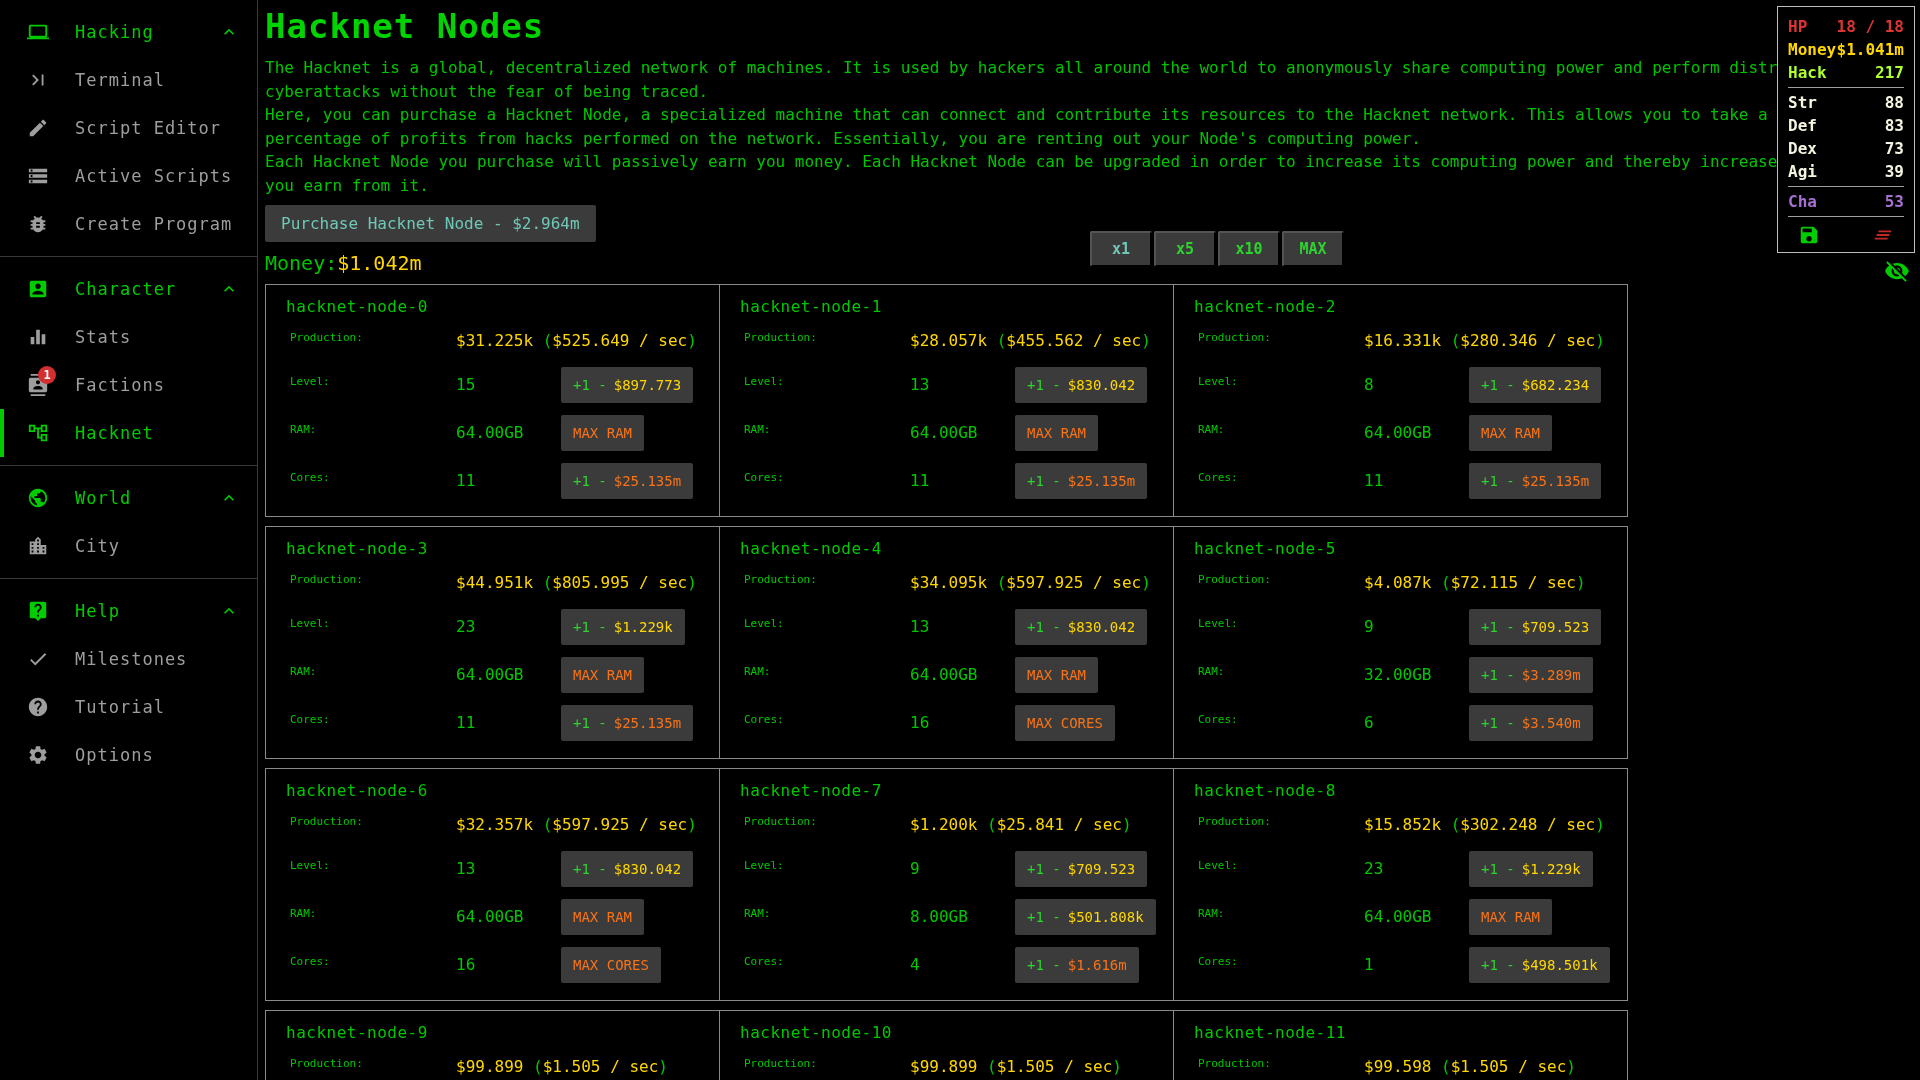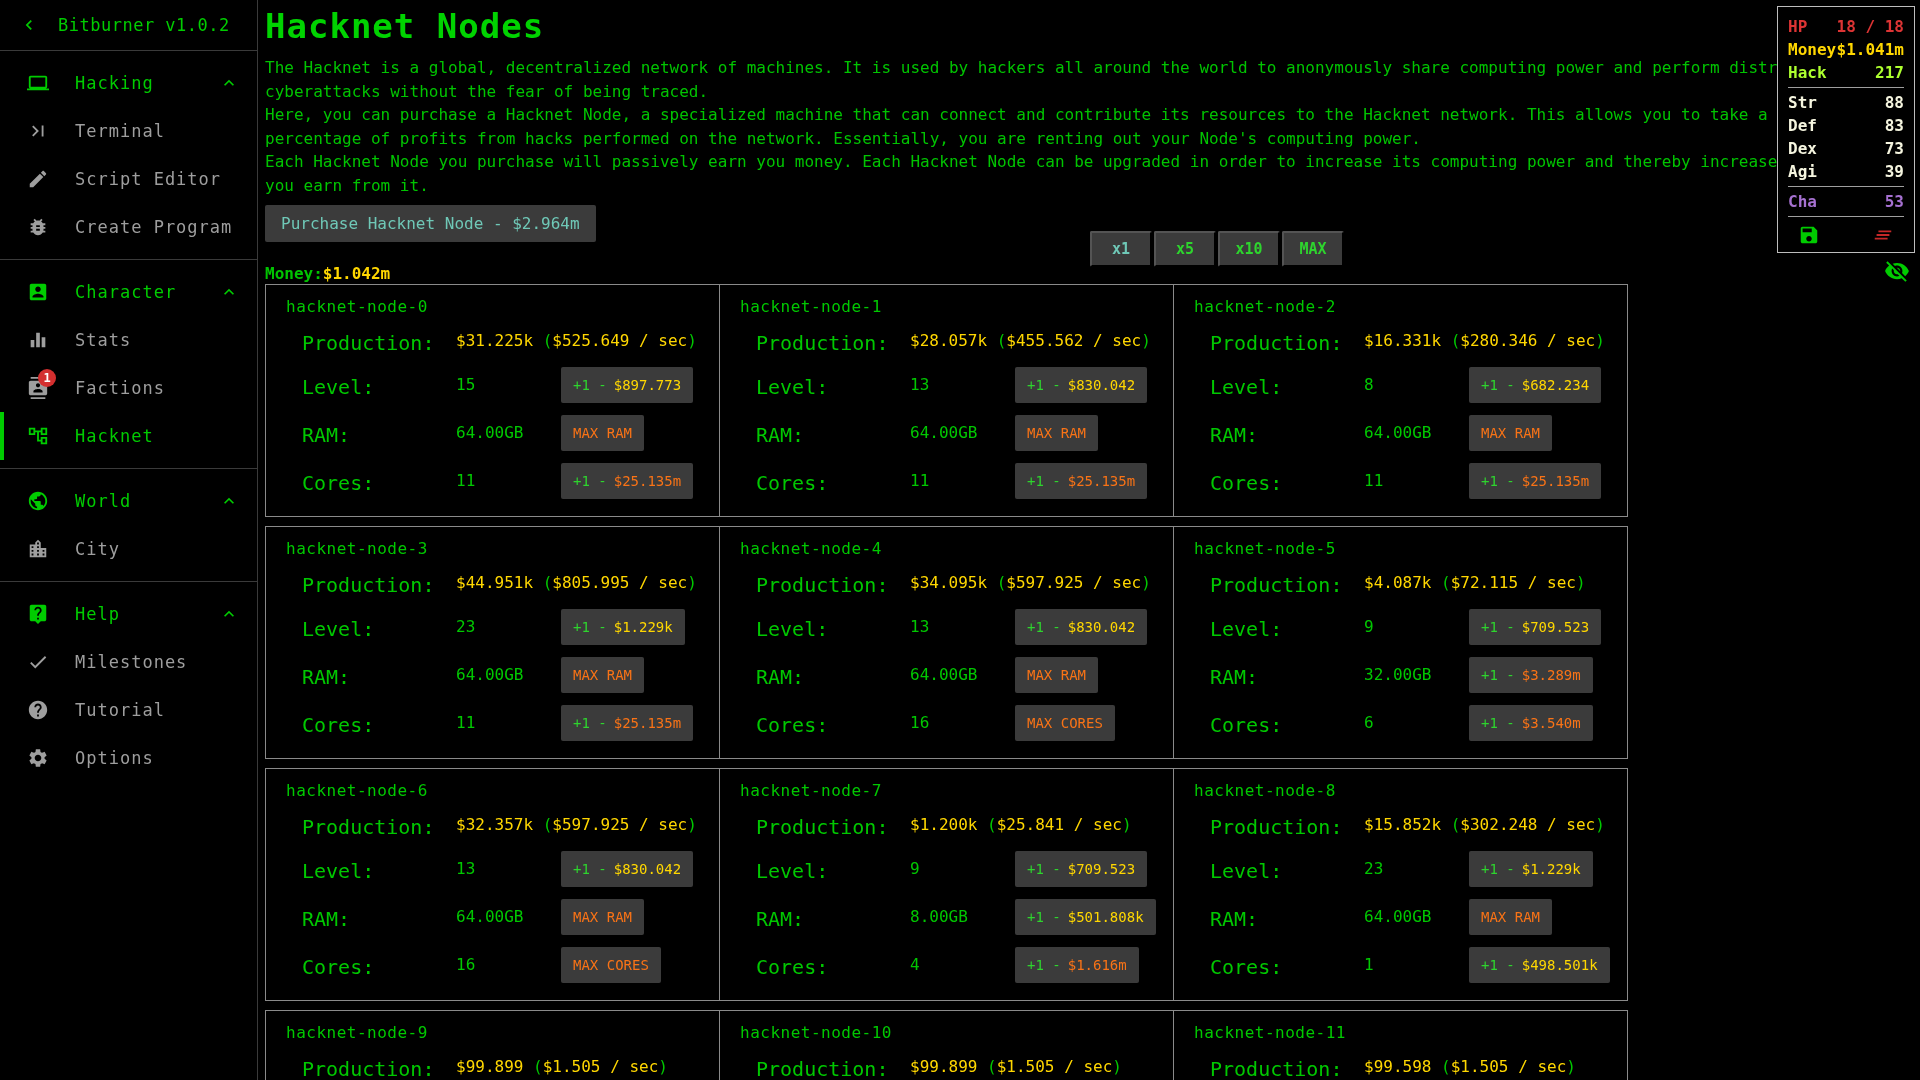--- a/index.html
+++ b/index.html
@@ -25,38 +25,38 @@
          background:#d32f2f;color:#fff;font-size:12px;font-weight:bold;
          display:flex;align-items:center;justify-content:center;}
 
   
   #main{position:absolute;left:265px;top:0;z-index:1;}
   #page-title{font-size:34px;font-weight:bold;color:#00d300;letter-spacing:1px;margin:6px 0 10px 0;}
   .desc-line{white-space:nowrap;font-size:16px;line-height:23.5px;color:#00c400;}
   #purchase-btn{margin-top:8px;height:37px;background:#3b3b3b;color:#6fc8b7;font-size:16px;
                 padding:0 16px;border:none;border-radius:2px;display:inline-flex;align-items:center;
                 font-family:inherit;cursor:pointer;}
-  .money-line{margin-top:22px;font-size:16px;color:#00c400;height:23px;font-weight:bold;}
+  .money-line{margin-top:9px;font-size:20px;color:#00c400;height:23px;}
   .money-line .val{color:#ffd700;}
 
   
   #mult-group{position:absolute;left:1090px;top:231px;display:flex;gap:2px;z-index:2;}
   .mult-btn{width:62px;height:36px;background:#3b3b3b;color:#2ed42e;font-size:15px;font-weight:bold;
             display:flex;align-items:center;justify-content:center;border-radius:2px;cursor:pointer;
             font-family:inherit;}
   .mult-btn.selected{color:#6fc8b7;}
 
   
   #nodes-grid{position:absolute;left:265px;top:284px;z-index:1;}
   .node-row{display:flex;margin-bottom:9px;}
   .node-card{width:455px;height:233px;border:1px solid #8a8a8a;background:#000;
              position:relative;margin-left:-1px;box-sizing:border-box;}
   .node-card:first-child{margin-left:0;}
   .n-name{position:absolute;left:20px;top:12px;font-size:16px;color:#00c800;letter-spacing:.5px;}
-  .n-label{position:absolute;left:36px;font-size:20px;color:#00c800;}
+  .n-label{position:absolute;left:24px;font-size:11px;color:#00c800;}
   .n-value{position:absolute;left:190px;font-size:16px;color:#00c800;white-space:nowrap;}
   .money{color:#ffd700;}
   .teal{color:#f97316;}
   .paren{color:#00c800;}
   .n-btn{position:absolute;left:295px;height:36px;background:#3b3b3b;border-radius:2px;
          display:flex;align-items:center;padding:0 12px;font-size:14px;cursor:pointer;white-space:nowrap;}
   .n-btn .pfx{color:#2ed42e;margin-right:7px;}
 
   
   #overlay{position:absolute;left:1777px;top:6px;width:138px;background:#000;
@@ -67,30 +67,20 @@
   .t-combat{color:#f5f5df;}  .t-cha{color:#a671d1;}
   .ov-icons{display:flex;justify-content:space-between;align-items:center;padding:4px 10px 2px;}
   .ov-icons .ic{cursor:pointer;display:flex;}
   #eye{position:absolute;left:1884px;top:258px;color:#00cc00;z-index:10;cursor:pointer;}
   .ic{display:inline-flex;}
 </style>
 </head>
 <body>
 
 <div id="sidebar">
-  <div class="sb-header">
-    <span class="collapse">
-        <span class="ic">
-          <svg viewBox="0 0 24 24" width="20" height="20" fill="currentColor">
-            <path d="M15.41 7.41 14 6l-6 6 6 6 1.41-1.41L10.83 12z"></path>
-          </svg>
-        </span>
-      </span>
-    <span class="sb-title">Bitburner v1.0.2</span>
-  </div>
   <div id="sb-sections">
       <div class="sb-section">
         <div class="sb-row hdr">
           <span class="icon-box">
             <span class="ic">
               <svg viewBox="0 0 24 24" width="22" height="22" fill="currentColor">
                 <path d="M20 18c1.1 0 1.99-.9 1.99-2L22 6c0-1.1-.9-2-2-2H4c-1.1 0-2 .9-2 2v10c0 1.1.9 2 2 2H0v2h24v-2h-4zM4 6h16v10H4V6z"></path>
               </svg>
             </span>
           </span>
@@ -115,20 +105,30 @@
         </div>
         <div class="sb-row">
           <span class="icon-box">
             <span class="ic">
               <svg viewBox="0 0 24 24" width="22" height="22" fill="currentColor">
                 <path d="M3 17.25V21h3.75L17.81 9.94l-3.75-3.75L3 17.25zM20.71 7.04c.39-.39.39-1.02 0-1.41l-2.34-2.34c-.39-.39-1.02-.39-1.41 0l-1.83 1.83 3.75 3.75 1.83-1.83z"></path>
               </svg>
             </span>
           </span>
           <span class="lbl">Script Editor</span>
+        </div>
+        <div class="sb-row">
+          <span class="icon-box">
+            <span class="ic">
+              <svg viewBox="0 0 24 24" width="22" height="22" fill="currentColor">
+                <path d="M2 20h20v-4H2v4zm2-3h2v2H4v-2zM2 4v4h20V4H2zm4 3H4V5h2v2zm-4 7h20v-4H2v4zm2-3h2v2H4v-2z"></path>
+              </svg>
+            </span>
+          </span>
+          <span class="lbl">Active Scripts</span>
         </div>
         <div class="sb-row">
           <span class="icon-box">
             <span class="ic">
               <svg viewBox="0 0 24 24" width="22" height="22" fill="currentColor">
                 <path d="M20 8h-2.81c-.45-.78-1.07-1.45-1.82-1.96L17 4.41 15.59 3l-2.17 2.17C12.96 5.06 12.49 5 12 5c-.49 0-.96.06-1.41.17L8.41 3 7 4.41l1.62 1.63C7.88 6.55 7.26 7.22 6.81 8H4v2h2.09c-.05.33-.09.66-.09 1v1H4v2h2v1c0 .34.04.67.09 1H4v2h2.81c1.04 1.79 2.97 3 5.19 3s4.15-1.21 5.19-3H20v-2h-2.09c.05-.33.09-.66.09-1v-1h2v-2h-2v-1c0-.34-.04-.67-.09-1H20V8zm-6 8h-4v-2h4v2zm0-4h-4v-2h4v2z"></path>
               </svg>
             </span>
           </span>
           <span class="lbl">Create Program</span>

